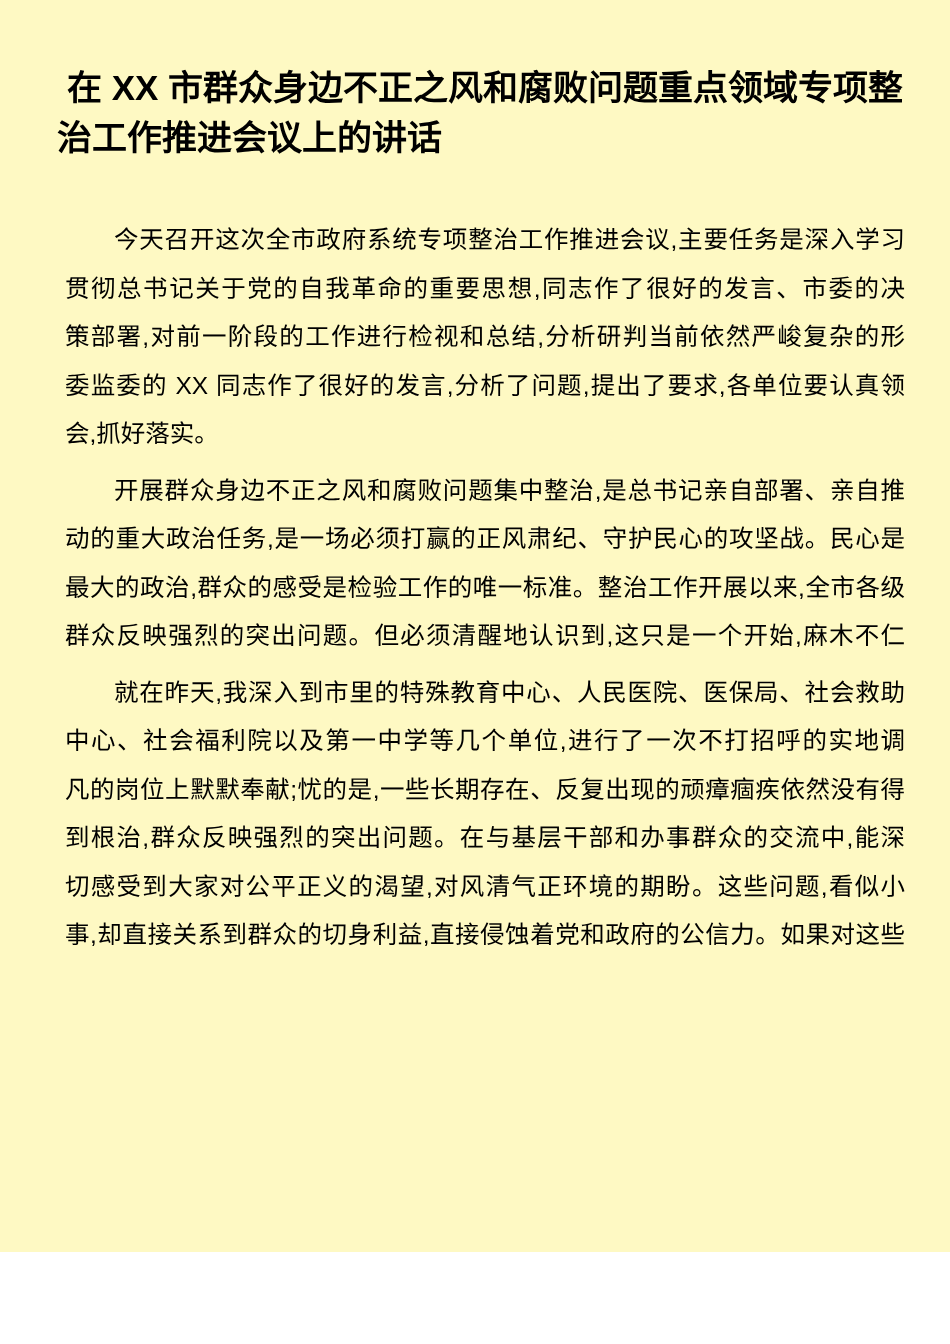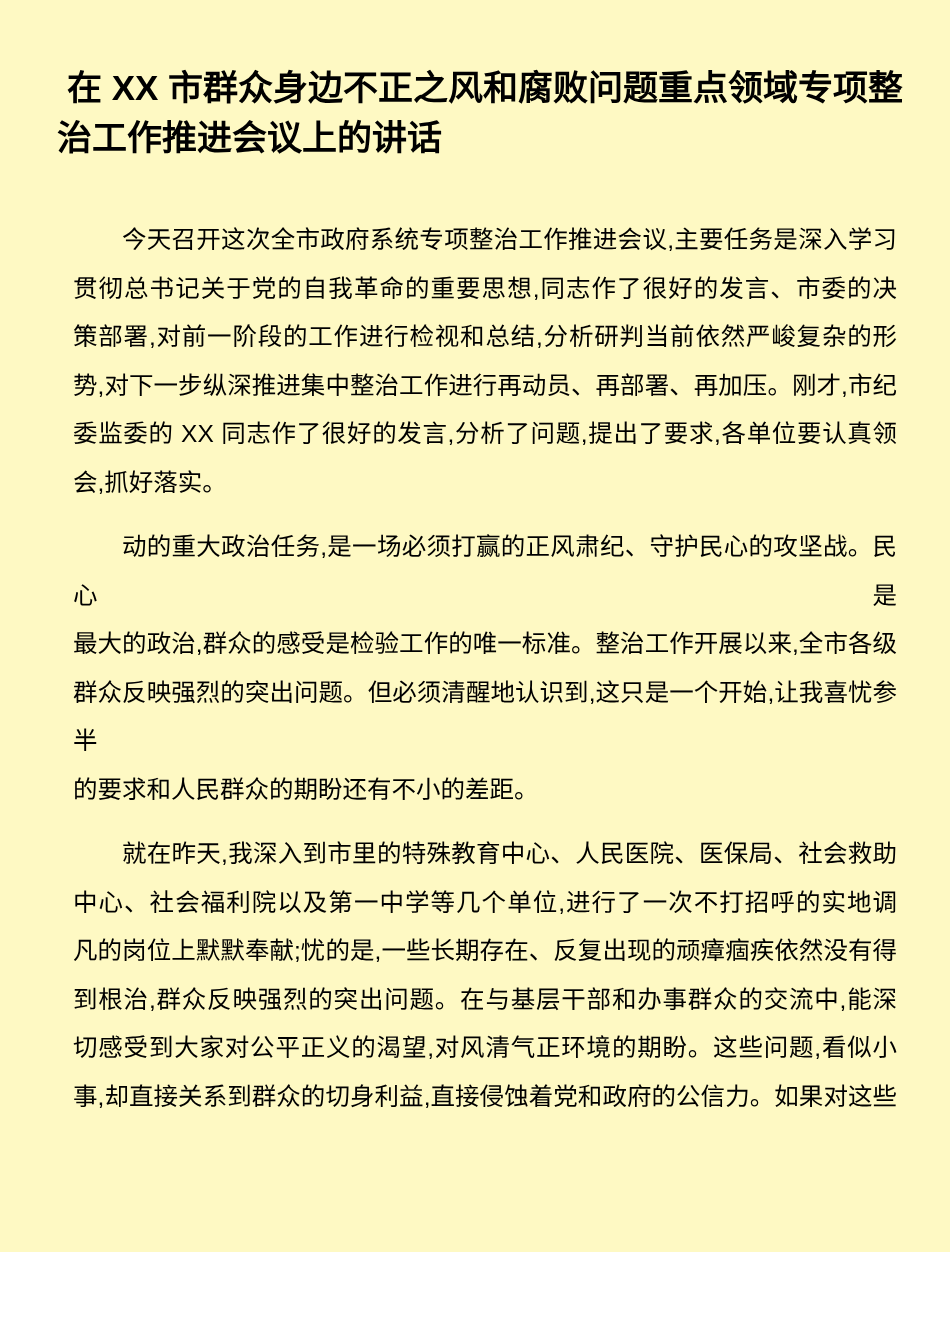--- a/index.html
+++ b/index.html
@@ -40,51 +40,50 @@
   }
   .line {
     text-align: justify;
     text-align-last: justify;
     text-justify: inter-character;
     overflow: hidden;
   }
   .line.last {
     text-align-last: left;
   }
-  .para { margin: 16px; }
+  .para { margin: 8px; }
   .para .line:first-child {
     text-indent: 2em;
   }
   .salutation { text-align: left; text-align-last: left; }
 </style>
 </head>
 <body>
 
 <div class="page">
   <h1 class="title">
       <div class="line">在 XX 市群众身边不正之风和腐败问题重点领域专项整</div>
       <div class="line last">治工作推进会议上的讲话</div>
     </h1>
 
   <div class="body">
 
     <div class="para">
         <div class="line">今天召开这次全市政府系统专项整治工作推进会议,主要任务是深入学习</div>
         <div class="line">贯彻总书记关于党的自我革命的重要思想,同志作了很好的发言、市委的决</div>
         <div class="line">策部署,对前一阶段的工作进行检视和总结,分析研判当前依然严峻复杂的形</div>
-        <div class="line">势,对下一步纵深推进集中整治工作进行再动员、再部署、再加压。刚才,市纪</div>
         <div class="line">委监委的 XX 同志作了很好的发言,分析了问题,提出了要求,各单位要认真领</div>
         <div class="line last">会,抓好落实。</div>
       </div>
 
     <div class="para">
+        <div class="line">开展群众身边不正之风和腐败问题集中整治,是总书记亲自部署、亲自推</div>
         <div class="line">动的重大政治任务,是一场必须打赢的正风肃纪、守护民心的攻坚战。民心是</div>
         <div class="line">最大的政治,群众的感受是检验工作的唯一标准。整治工作开展以来,全市各级</div>
-        <div class="line">群众反映强烈的突出问题。但必须清醒地认识到,这只是一个开始,让我喜忧参半</div>
-        <div class="line last">的要求和人民群众的期盼还有不小的差距。</div>
+        <div class="line">群众反映强烈的突出问题。但必须清醒地认识到,这只是一个开始,麻木不仁</div>
       </div>
 
     <div class="para">
         <div class="line">就在昨天,我深入到市里的特殊教育中心、人民医院、医保局、社会救助</div>
         <div class="line">中心、社会福利院以及第一中学等几个单位,进行了一次不打招呼的实地调</div>
         <div class="line">凡的岗位上默默奉献;忧的是,一些长期存在、反复出现的顽瘴痼疾依然没有得</div>
         <div class="line">到根治,群众反映强烈的突出问题。在与基层干部和办事群众的交流中,能深</div>
         <div class="line">切感受到大家对公平正义的渴望,对风清气正环境的期盼。这些问题,看似小</div>
         <div class="line">事,却直接关系到群众的切身利益,直接侵蚀着党和政府的公信力。如果对这些</div>
       </div>

